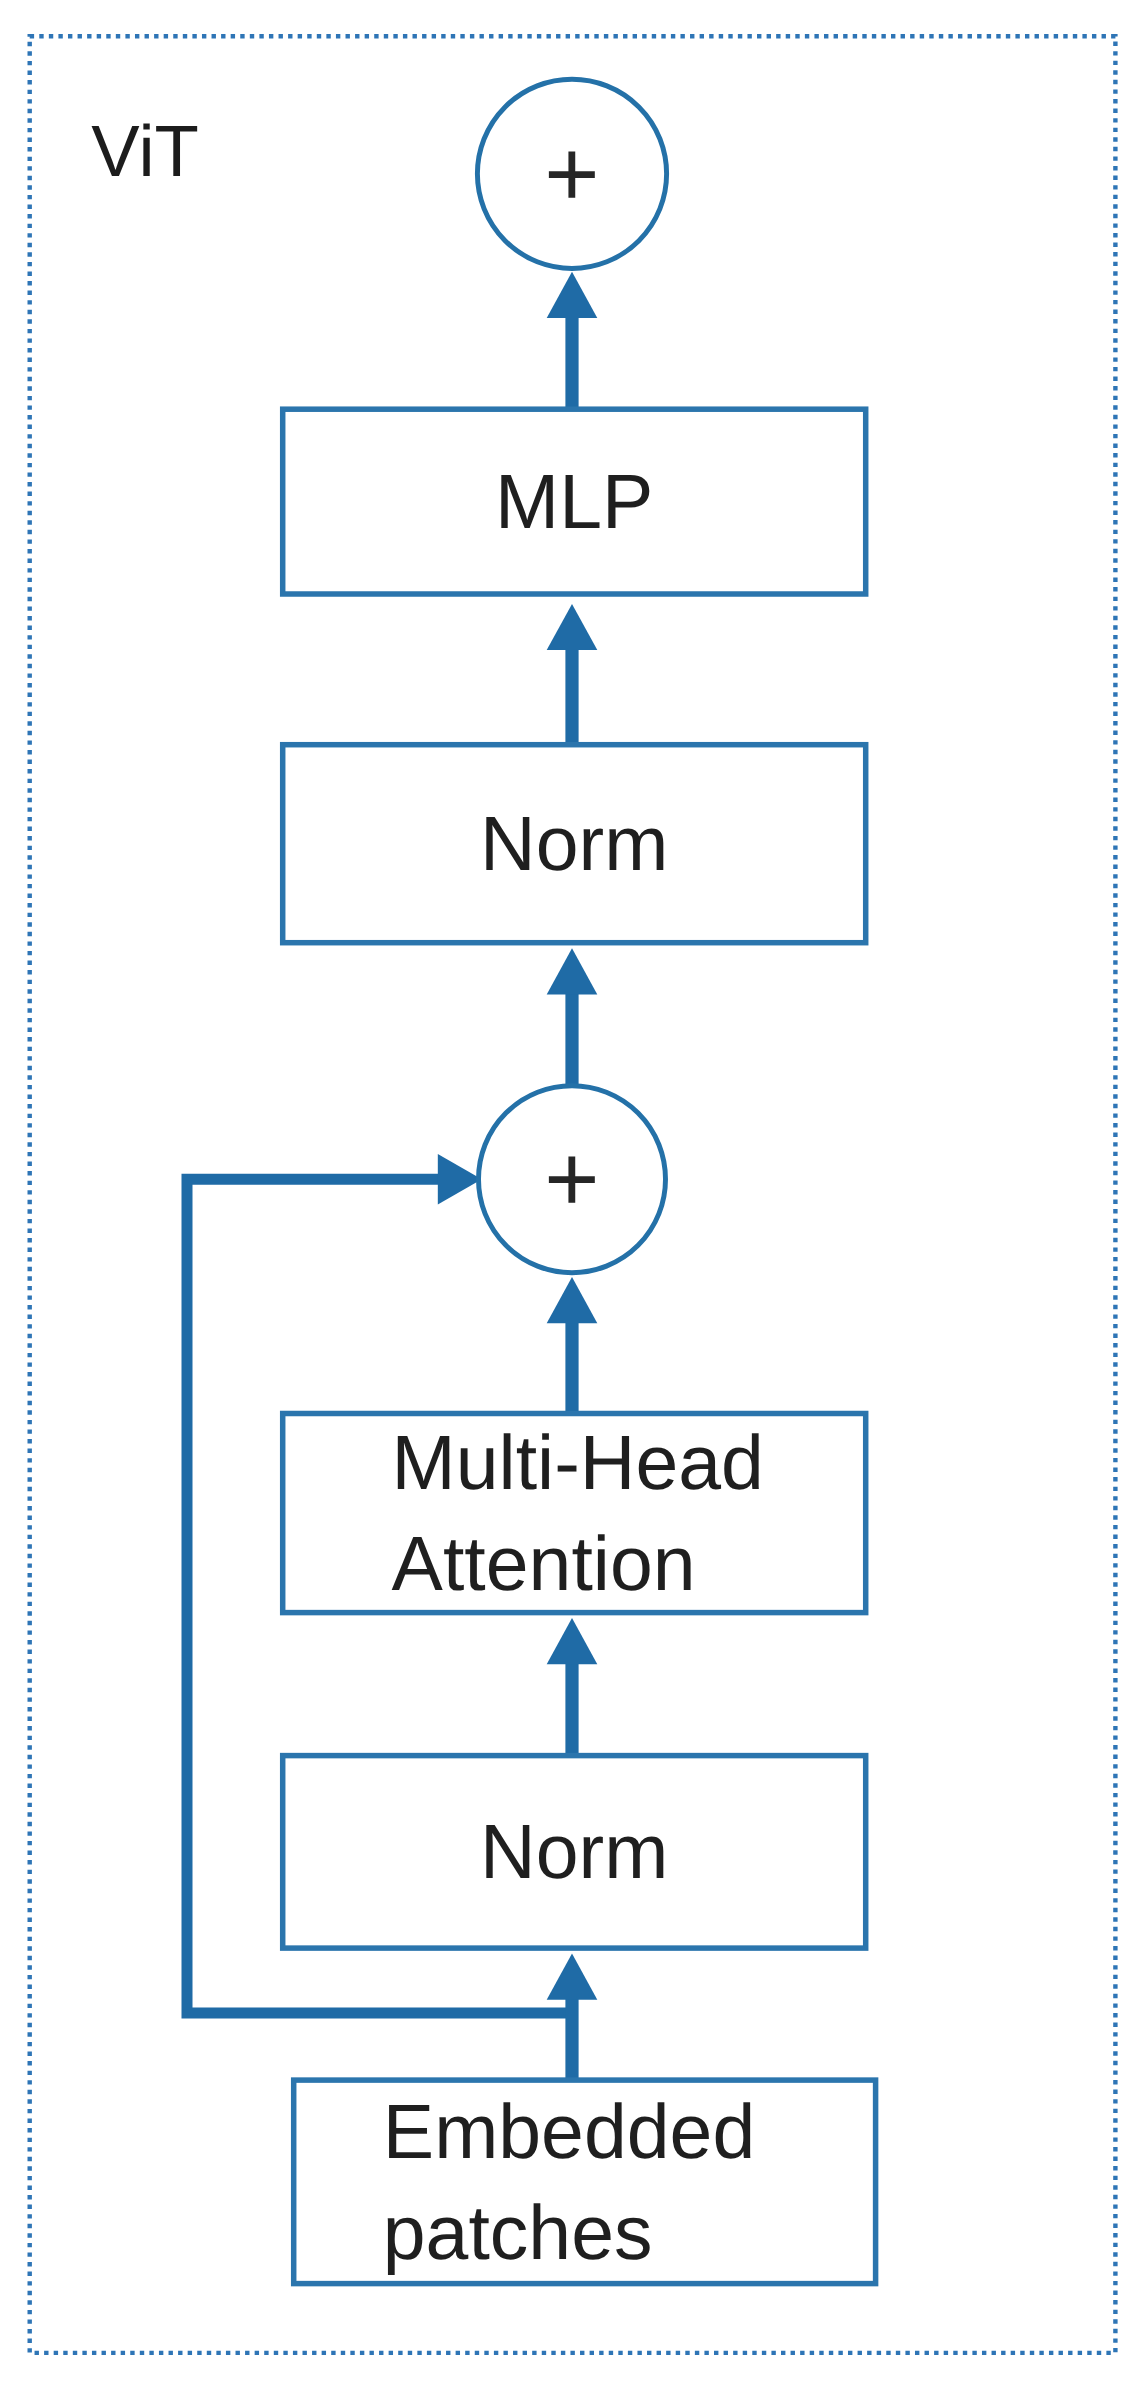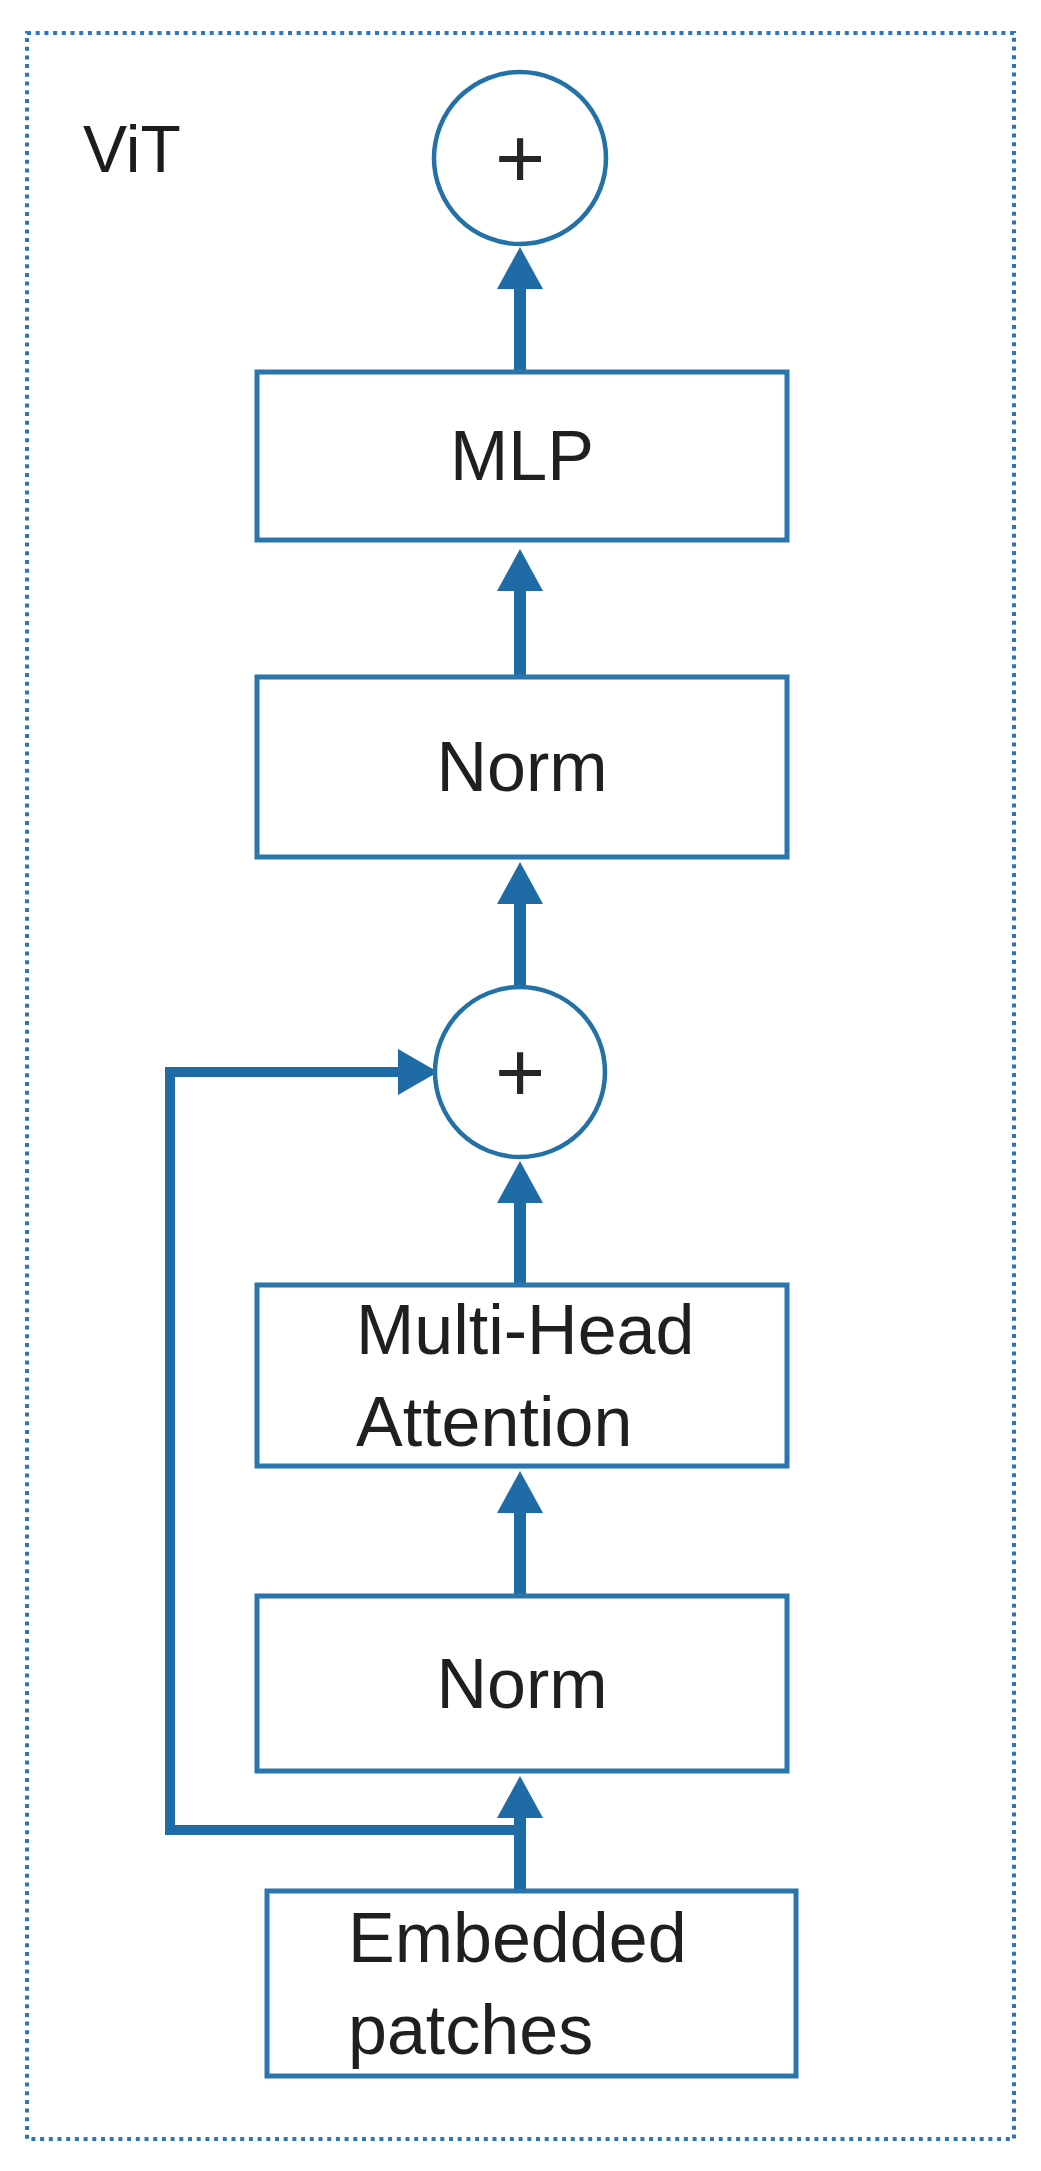--- a/index.html
+++ b/index.html
@@ -11,21 +11,21 @@
     position: relative;
     width: 1041px;
     height: 2171px;
     background: #ffffff;
     overflow: hidden;
     font-family: "Liberation Sans", sans-serif;
   }
   .diagram-title {
     position: absolute;
     left: 83px;
-    top: 116px;
+    top: 104px;
     font-size: 66px;
     line-height: 1;
     color: #1c1c1c;
     letter-spacing: 0px;
     user-select: none;
   }
   svg { display: block; }
   .node-box {
     fill: #ffffff;
     stroke: #2b75ad;

